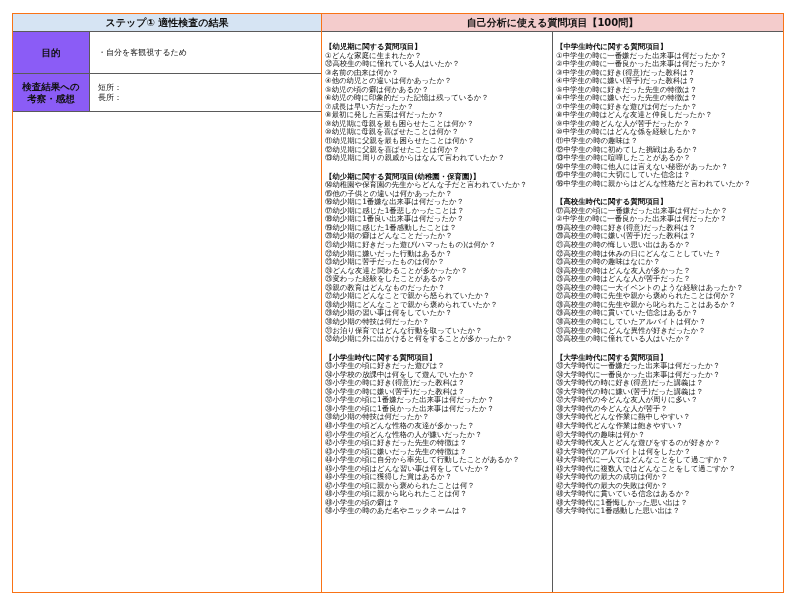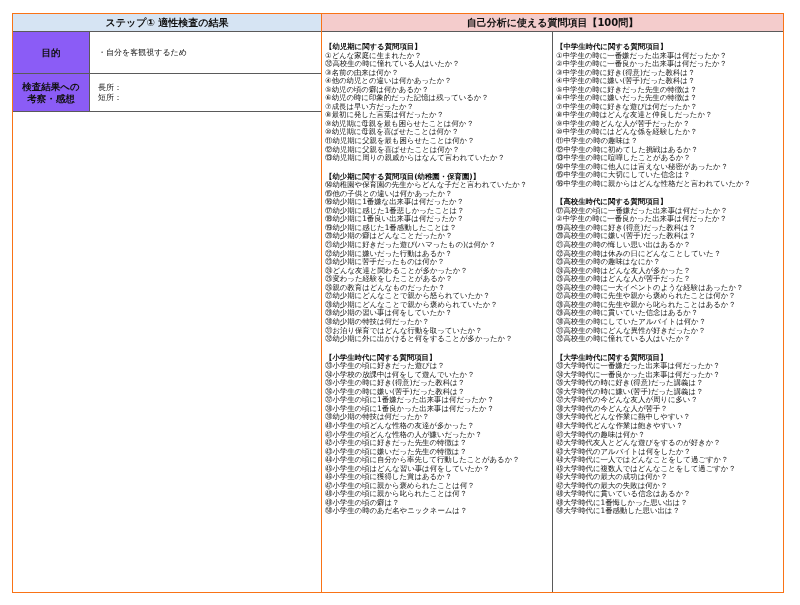--- a/index.html
+++ b/index.html
@@ -40,22 +40,22 @@
     </div>
   </div>
   <div class="row" id="row-review">
     <div class="lbl">
       <div>
         <span>検査結果への</span><br>
         <span>考察・感想</span>
       </div>
     </div>
     <div class="val">
+      <span>短所：</span>
       <span>長所：</span>
-      <span>短所：</span>
     </div>
   </div>
   <div style="height:calc(100% - 98px);"></div>
 </div>
 
 <div id="right" class="panel">
   <div class="hdr">自己分析に使える質問項目【100問】</div>
   <div class="cols">
     <div class="col col-a">
         <div class="sec">

